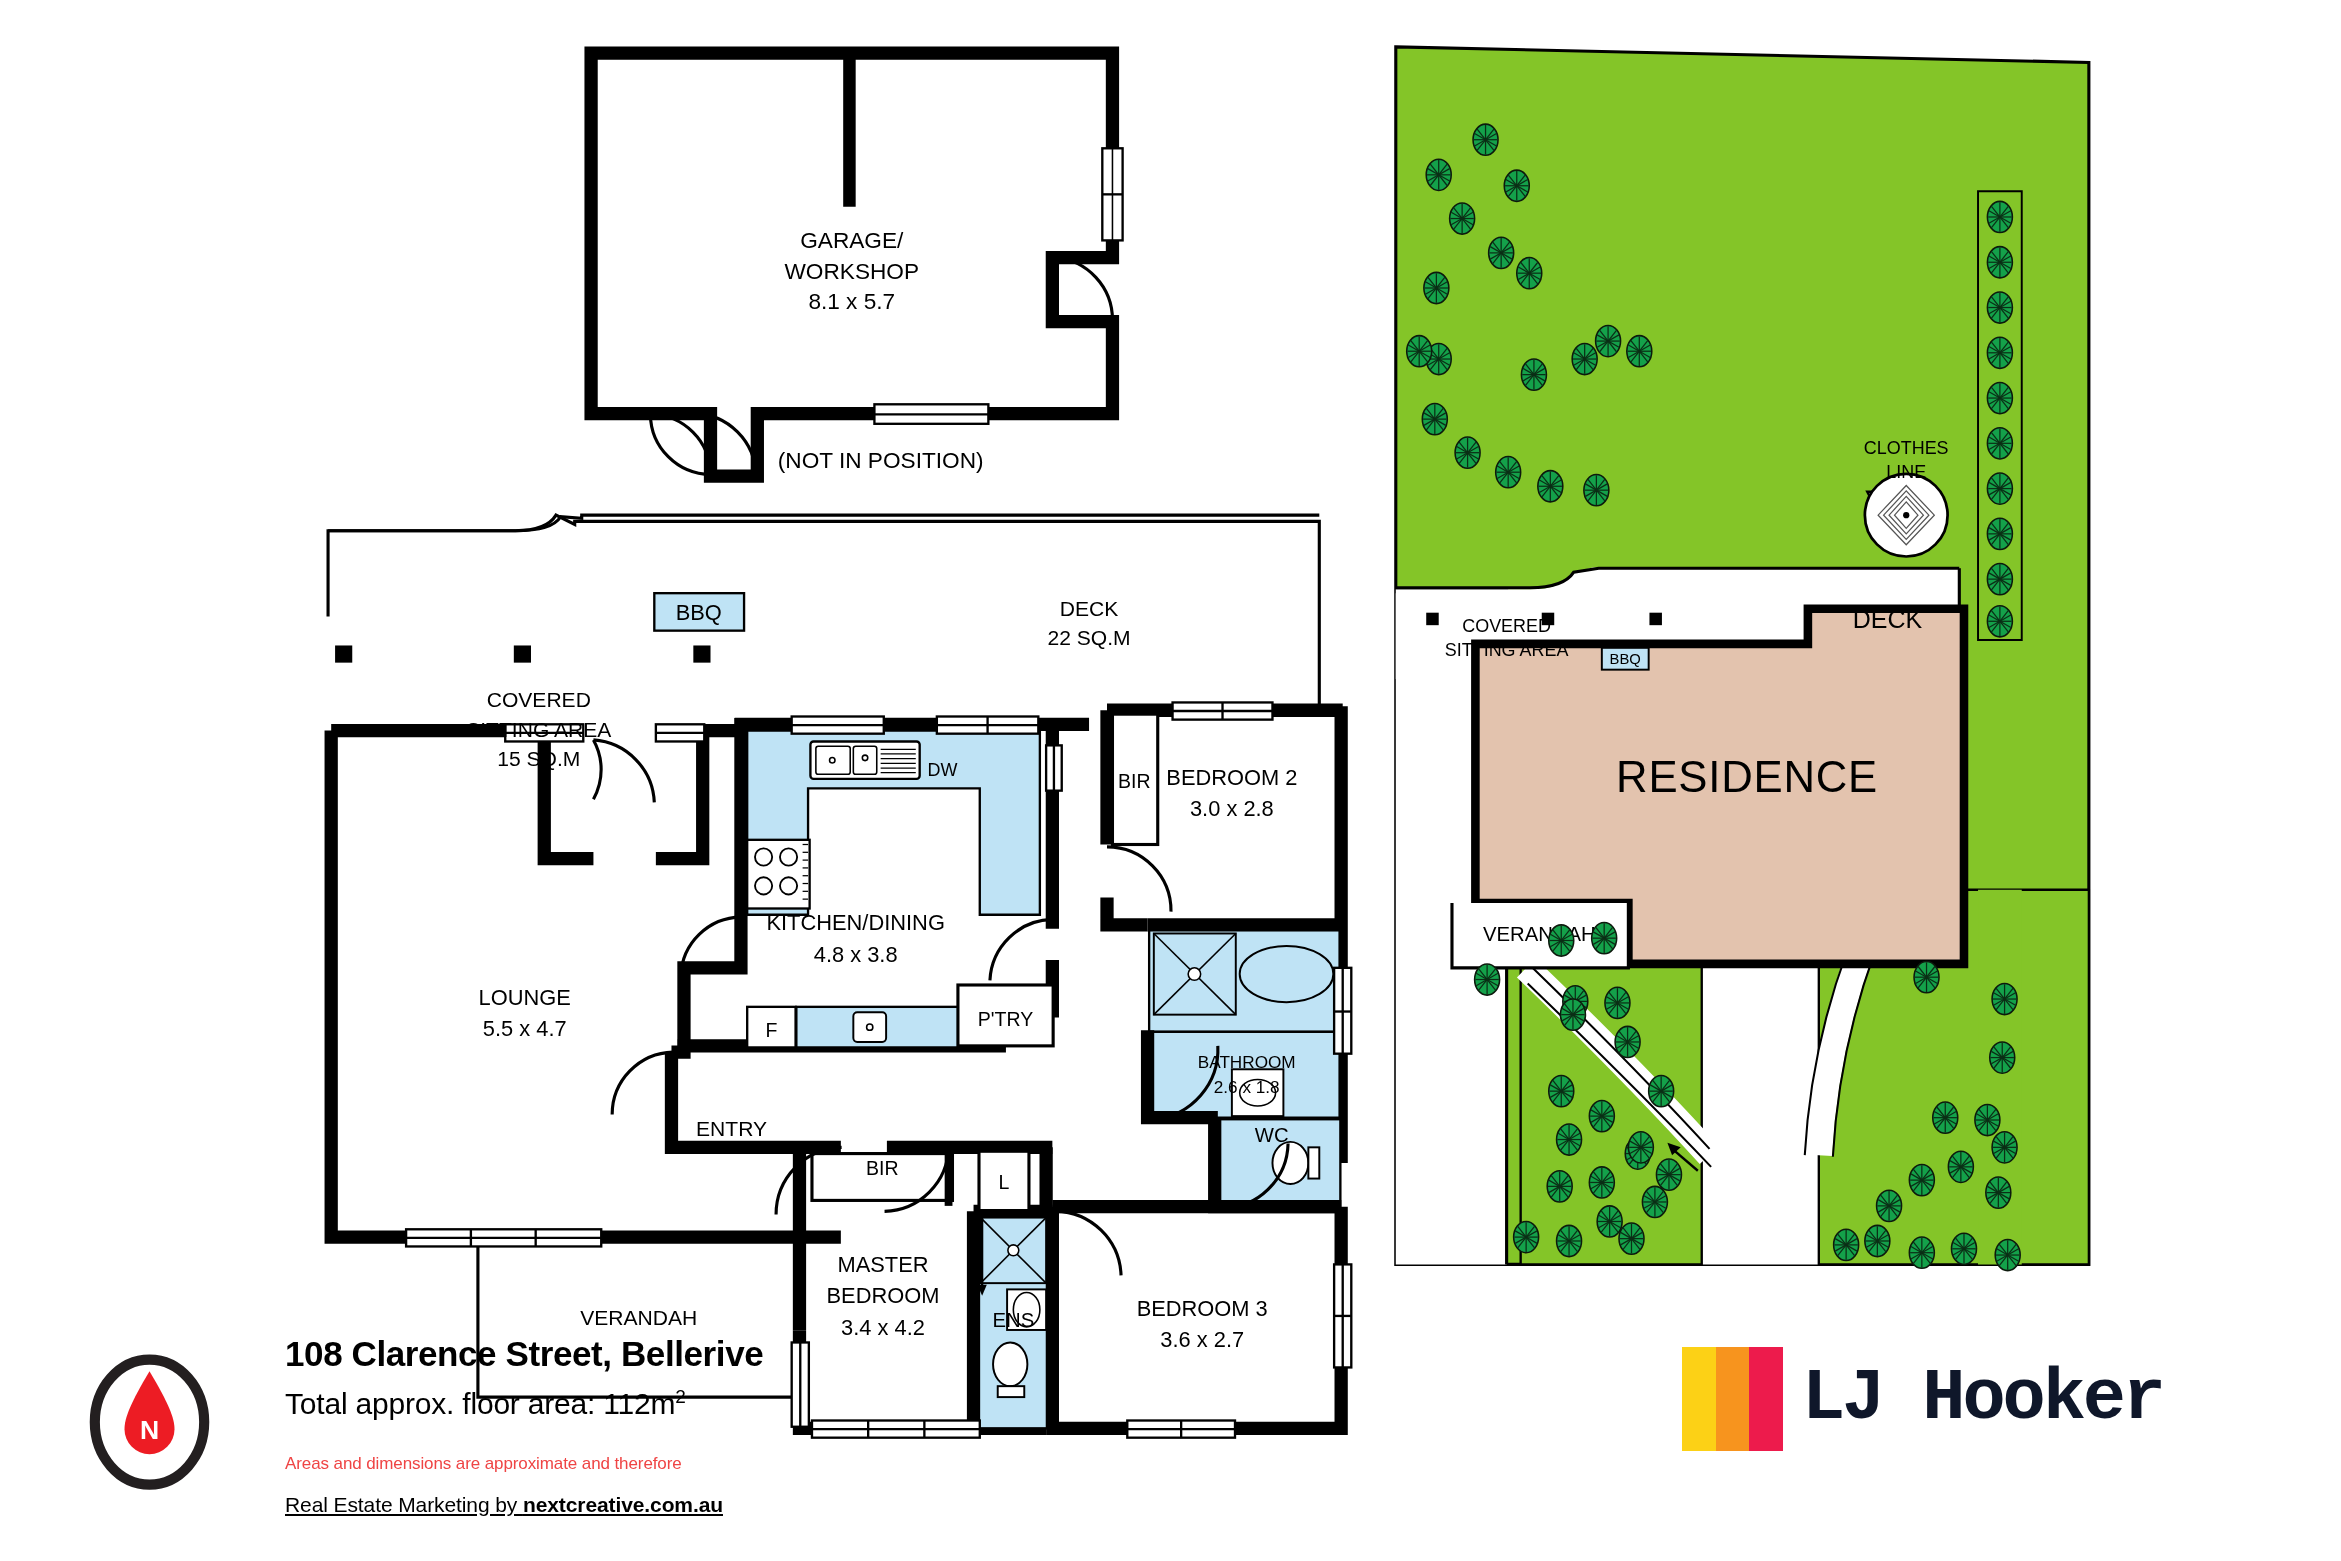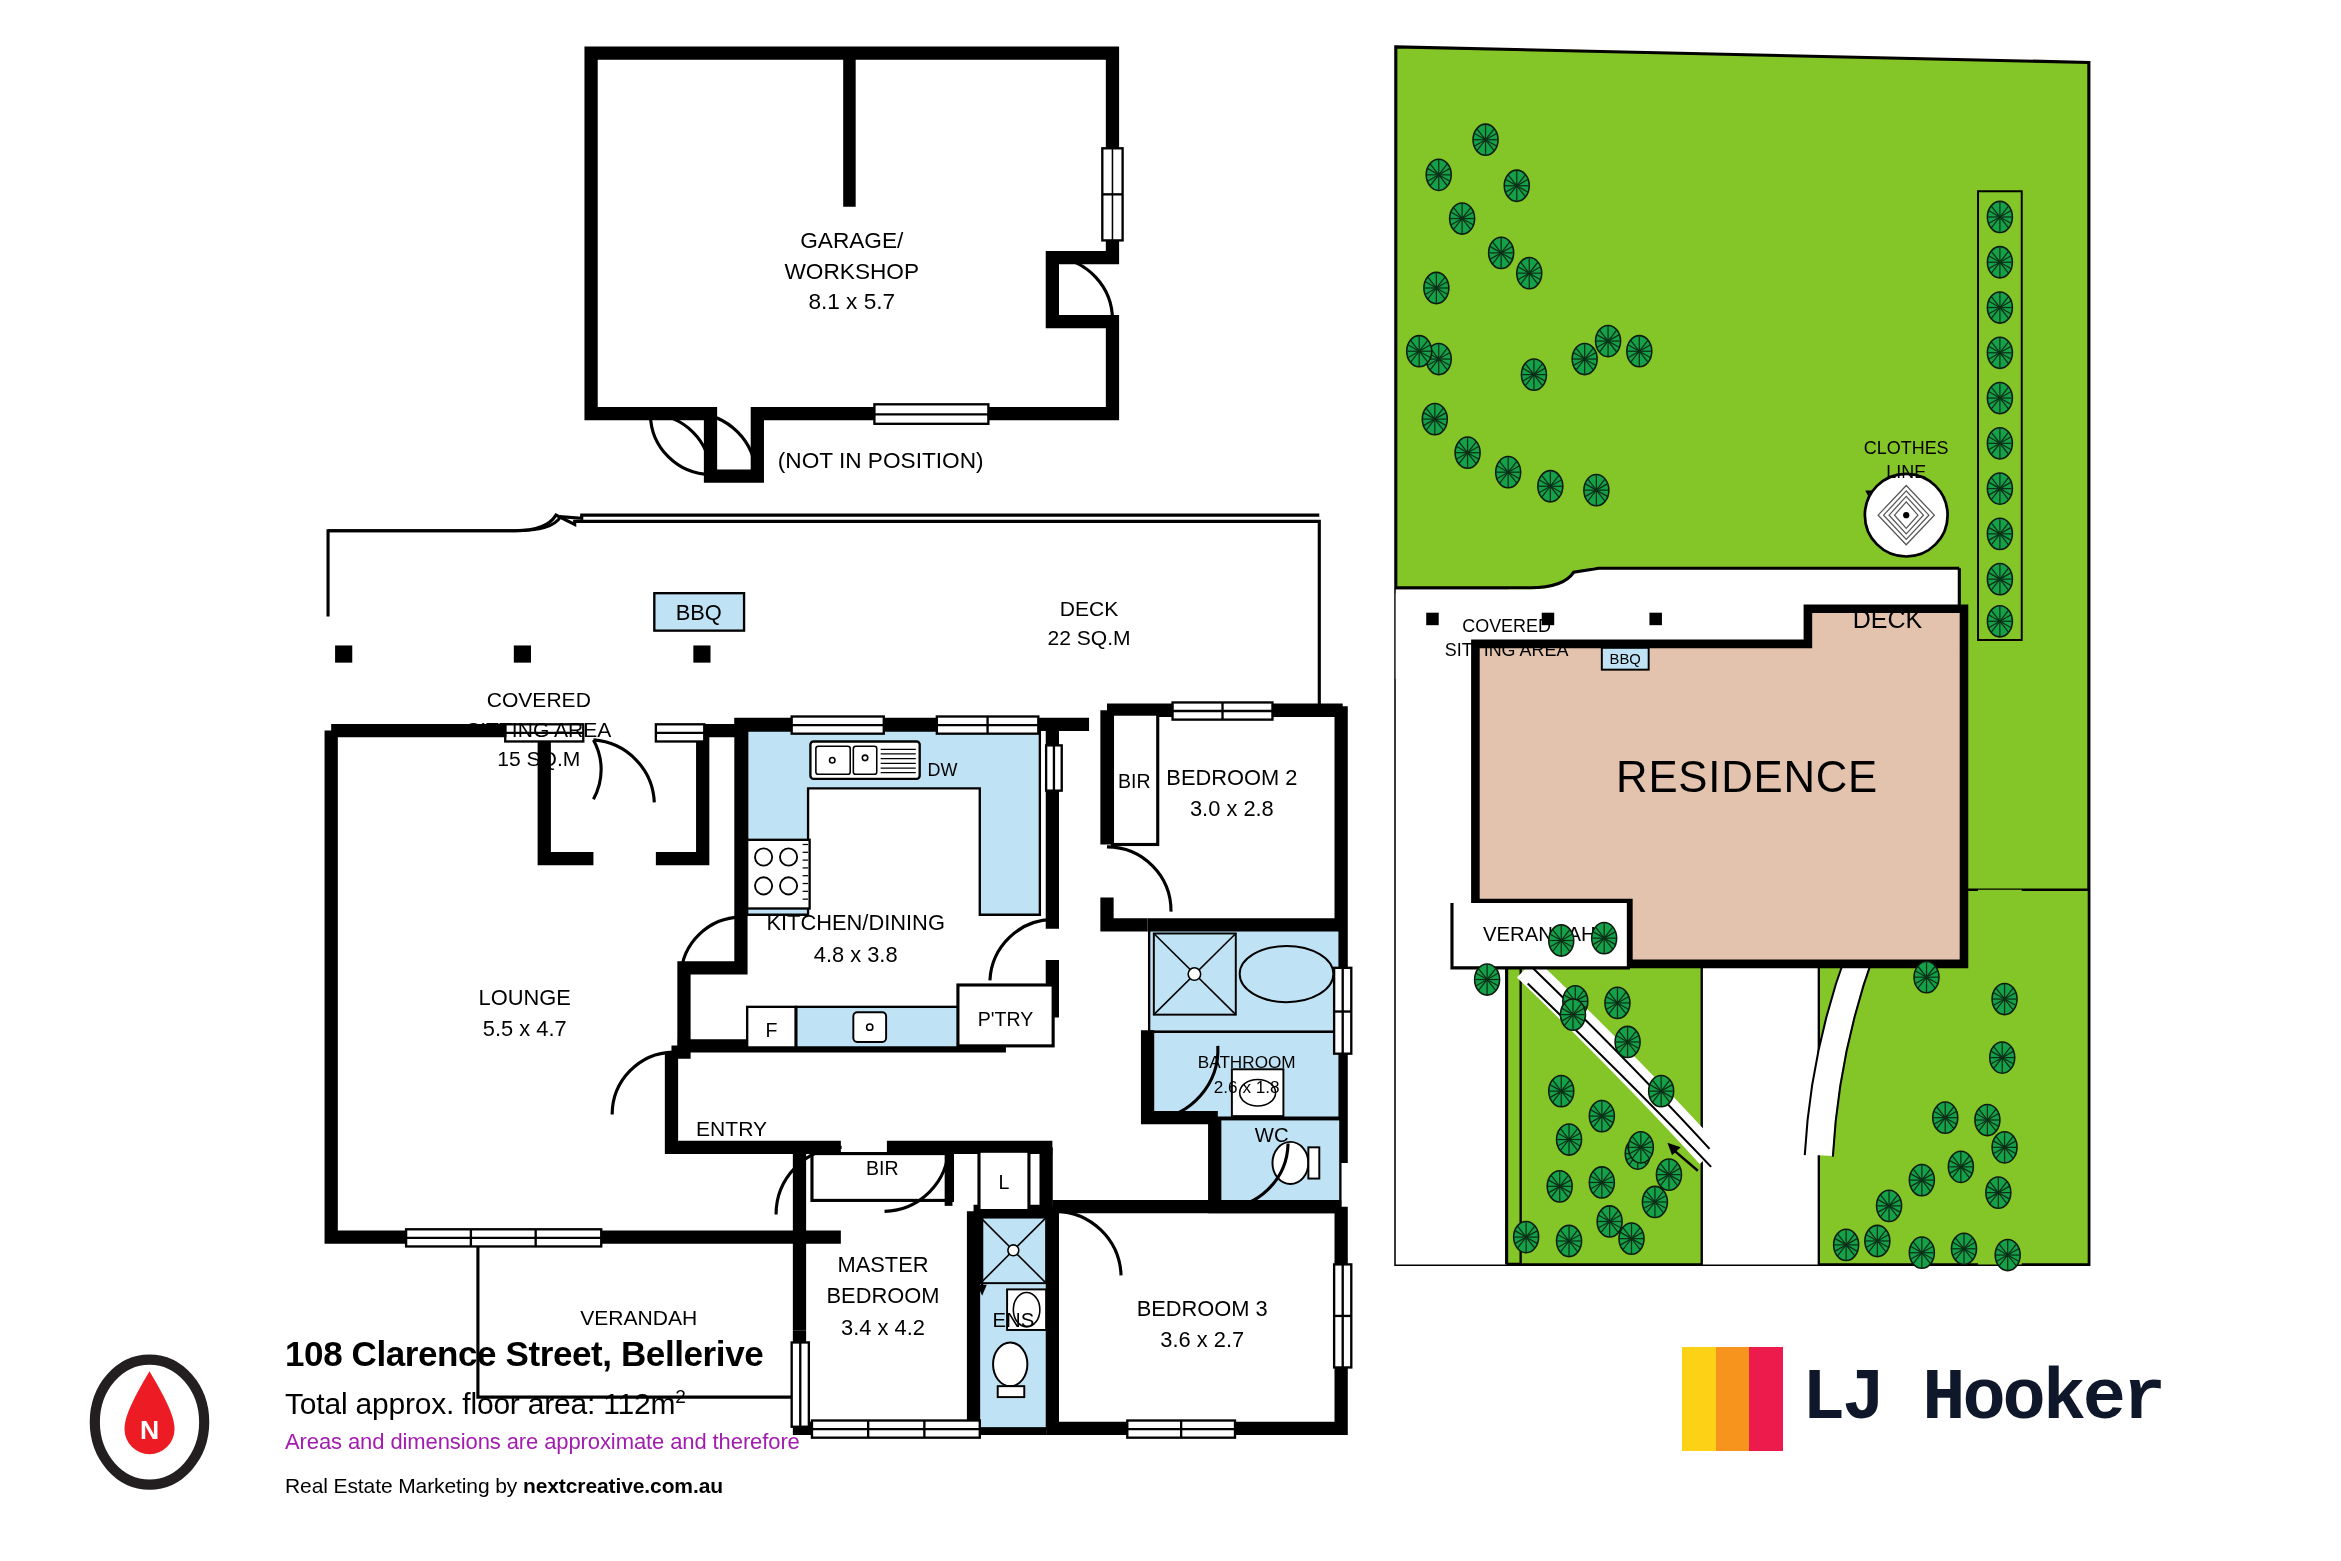--- a/index.html
+++ b/index.html
@@ -6,22 +6,22 @@
   body{width:2342px;height:1561px;position:relative;overflow:hidden;
        font-family:"Liberation Sans","DejaVu Sans",sans-serif;color:#000;}
   #root{position:absolute;inset:0;}
   svg{display:block;}
   .lbl{font-family:"Liberation Sans","DejaVu Sans",sans-serif;fill:#000;}
   
   #footer{position:absolute;left:285px;top:1334px;width:1015px;}
   #addr{font-size:35px;font-weight:bold;letter-spacing:-0.4px;line-height:1.12;}
   #area{font-size:30px;font-weight:normal;line-height:1.2;margin-top:13px;letter-spacing:-0.2px;}
   #area sup{font-size:19px;vertical-align:super;}
-  #disc{font-size:22px;line-height:1.35;margin-top:5px;color:#a21caf;letter-spacing:-0.1px;}
-  #credit{font-size:21px;margin-top:17px;letter-spacing:-0.1px;}
+  #disc{font-size:17px;line-height:1.35;margin-top:31px;color:#ef4444;letter-spacing:-0.1px;}
+  #credit{font-size:21px;margin-top:17px;letter-spacing:-0.1px;text-decoration:underline;}
   #credit b{font-weight:bold;}
   
   #compass{position:absolute;left:87px;top:1354px;width:125px;height:137px;}
   
   #logo{position:absolute;left:1682px;top:1347px;display:flex;align-items:center;}
   #logo .bars{display:flex;width:101px;height:104px;margin-right:19px;}
   #logo .bars i{display:block;height:100%;}
   #logo .word{font-size:72px;font-weight:bold;letter-spacing:-3.1px;line-height:1;color:#0f172a;
                font-family:Liberation Mono, monospace;}
 </style>

